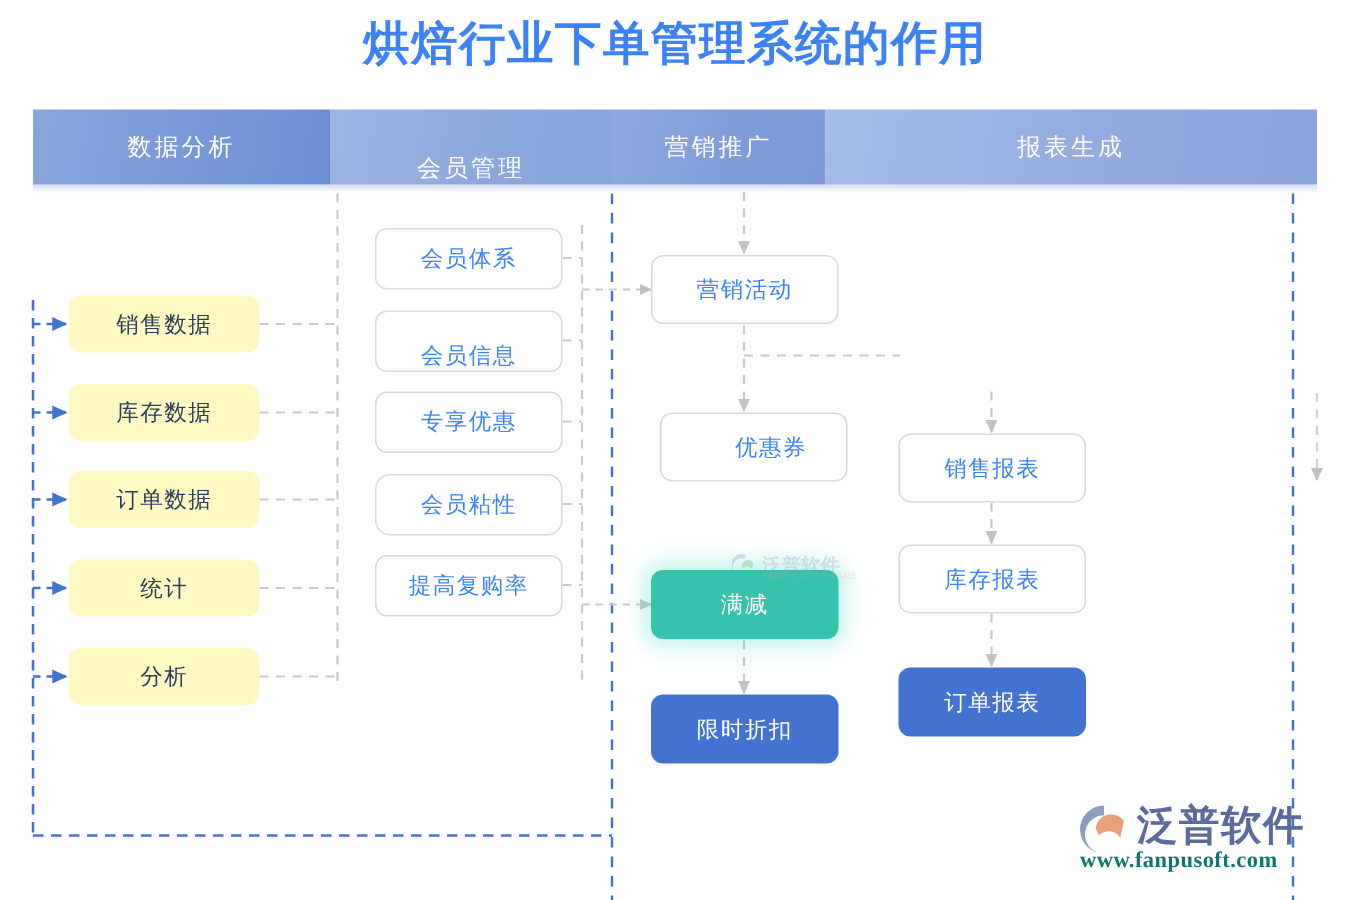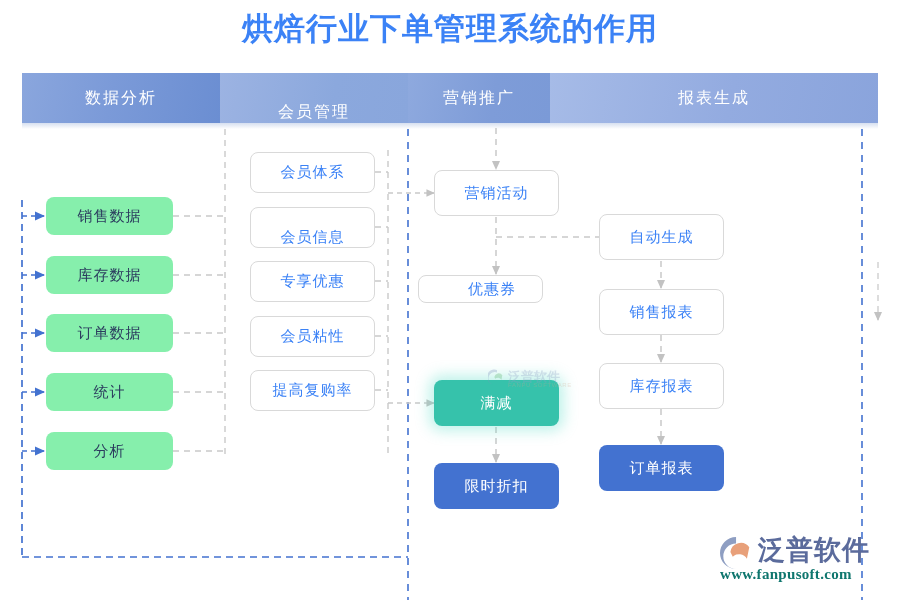--- a/index.html
+++ b/index.html
@@ -34,21 +34,21 @@
     background:linear-gradient(180deg,rgba(120,150,205,.30),rgba(120,150,205,0));
   }
 
   
   .node{
     position:absolute;display:flex;align-items:center;justify-content:center;
     font-size:15px;border-radius:8px;box-sizing:border-box;
     font-family:"Liberation Serif","DejaVu Serif",serif;
     letter-spacing:1px;
   }
-  .node.fill-light{background:#86efac;color:#2b3c5e;border:none;}
+  .node.fill-light{background:#fef9c3;color:#2b3c5e;border:none;}
   .node.plain{background:#ffffff;color:#3b82f6;border:1px solid #d9d9d9;}
   .node.blue{background:#4372d0;color:#ffffff;border:none;}
   .node.teal{
     background:#36c2ab;color:#ffffff;border:none;
     box-shadow:0 0 14px 5px rgba(90,220,200,.38);
     justify-content:center;
   }
 
   
   .logo{position:absolute;right:14px;bottom:12px;width:168px;height:54px;}
@@ -186,43 +186,40 @@
 
   <div class="node plain" style="left:250px;top:152px;width:125px;height:41px;">
     <span>会员体系</span>
   </div>
   <div class="node plain" style="left:250px;top:207px;width:125px;height:41px;align-items:flex-end;">
     <span>会员信息</span>
   </div>
   <div class="node plain" style="left:250px;top:261px;width:125px;height:41px;">
     <span>专享优惠</span>
   </div>
-  <div class="node plain" style="left:250px;top:316px;width:125px;height:41px;">
+  <div class="node plain" style="left:250px;top:316px;width:125px;height:41px;border-radius:10px;">
     <span>会员粘性</span>
   </div>
   <div class="node plain" style="left:250px;top:370px;width:125px;height:41px;">
     <span>提高复购率</span>
   </div>
 
   <div class="node plain" style="left:434px;top:170px;width:125px;height:46px;">
     <span>营销活动</span>
   </div>
-  <div class="node plain" style="left:418px;top:275px;width:125px;height:28px;padding-left:23px;">
+  <div class="node plain" style="left:440px;top:275px;width:125px;height:46px;padding-left:23px;">
     <span>优惠券</span>
   </div>
   <div class="node teal" style="left:434px;top:380px;width:125px;height:46px;">
     <span>满减</span>
   </div>
   <div class="node blue" style="left:434px;top:463px;width:125px;height:46px;">
     <span>限时折扣</span>
   </div>
 
-  <div class="node plain" style="left:599px;top:214px;width:125px;height:46px;">
-    <span>自动生成</span>
-  </div>
   <div class="node plain" style="left:599px;top:289px;width:125px;height:46px;">
     <span>销售报表</span>
   </div>
   <div class="node plain" style="left:599px;top:363px;width:125px;height:46px;">
     <span>库存报表</span>
   </div>
   <div class="node blue" style="left:599px;top:445px;width:125px;height:46px;">
     <span>订单报表</span>
   </div>
 

